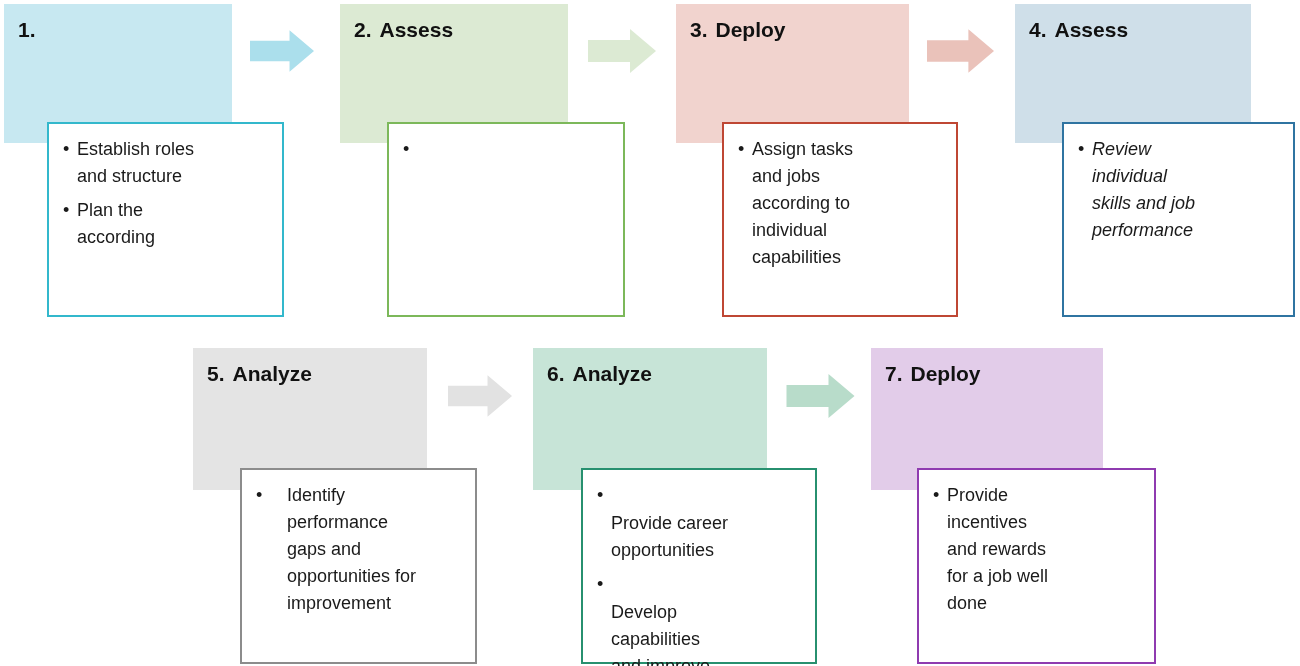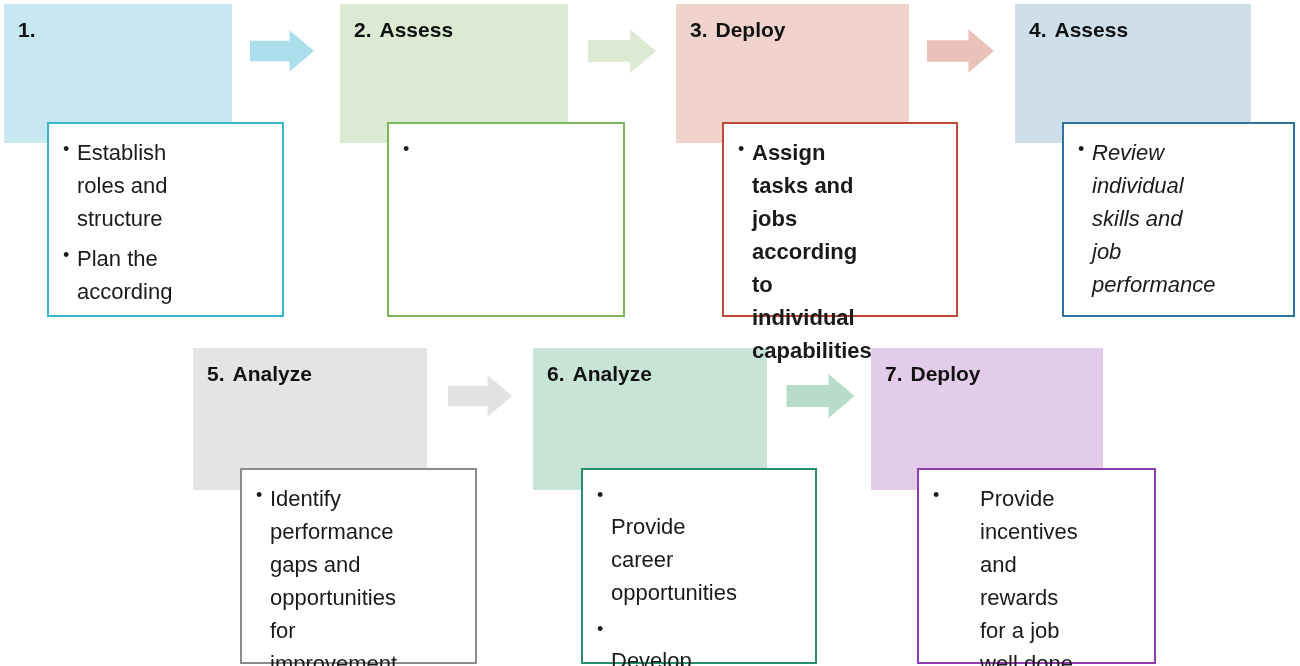--- a/index.html
+++ b/index.html
@@ -40,21 +40,21 @@
   .bullet-list { margin: 0; padding: 0; list-style: none; }
   .bullet-item { display: flex; margin: 0 0 7px 0; }
   .bullet-marker {
     flex: 0 0 14px;
     font-size: 18px;
     line-height: 1.5;
     color: #1a1a1a;
   }
   .bullet-text {
     flex: 0 1 auto;
-    font-size: 22px;
+    font-size: 18px;
     line-height: 1.5;
     color: #1a1a1a;
   }
 
   .arrow {
     position: absolute;
     z-index: 0;
   }
 
   
@@ -76,25 +76,25 @@
   .a4    { left: 448px;  top: 374px; width: 64px;  height: 44px; }
   .g6-hd { left: 533px;  top: 348px; width: 234px; height: 142px; }
   .g6-dt { left: 581px;  top: 468px; width: 236px; height: 196px; }
   .a5    { left: 786px;  top: 374px; width: 69px;  height: 44px; }
   .g7-hd { left: 871px;  top: 348px; width: 232px; height: 142px; }
   .g7-dt { left: 917px;  top: 468px; width: 239px; height: 196px; }
 
   
   .w1 .bullet-text { max-width: 138px; }
   .w2 .bullet-text { max-width: 104px; }
-  .w3 .bullet-text { max-width: 115px; font-weight: bold; }
+  .w3 .bullet-text { max-width: 115px; }
   .w4 .bullet-text { max-width: 110px; font-style: italic; }
-  .w5 .bullet-text { max-width: 135px; }
+  .w5 .bullet-text { max-width: 135px; margin-left: 17px; }
   .w6 .bullet-text { max-width: 120px; margin-top: 28px; }
-  .w7 .bullet-text { max-width: 102px; margin-left: 33px; }
+  .w7 .bullet-text { max-width: 102px; }
 </style>
 </head>
 <body>
 
 <div class="canvas">
 
   <div class="hd g1-hd" style="background-color: rgb(199, 232, 241);">
     <div class="step-title">
       <span class="step-num">1.</span>
     </div>

